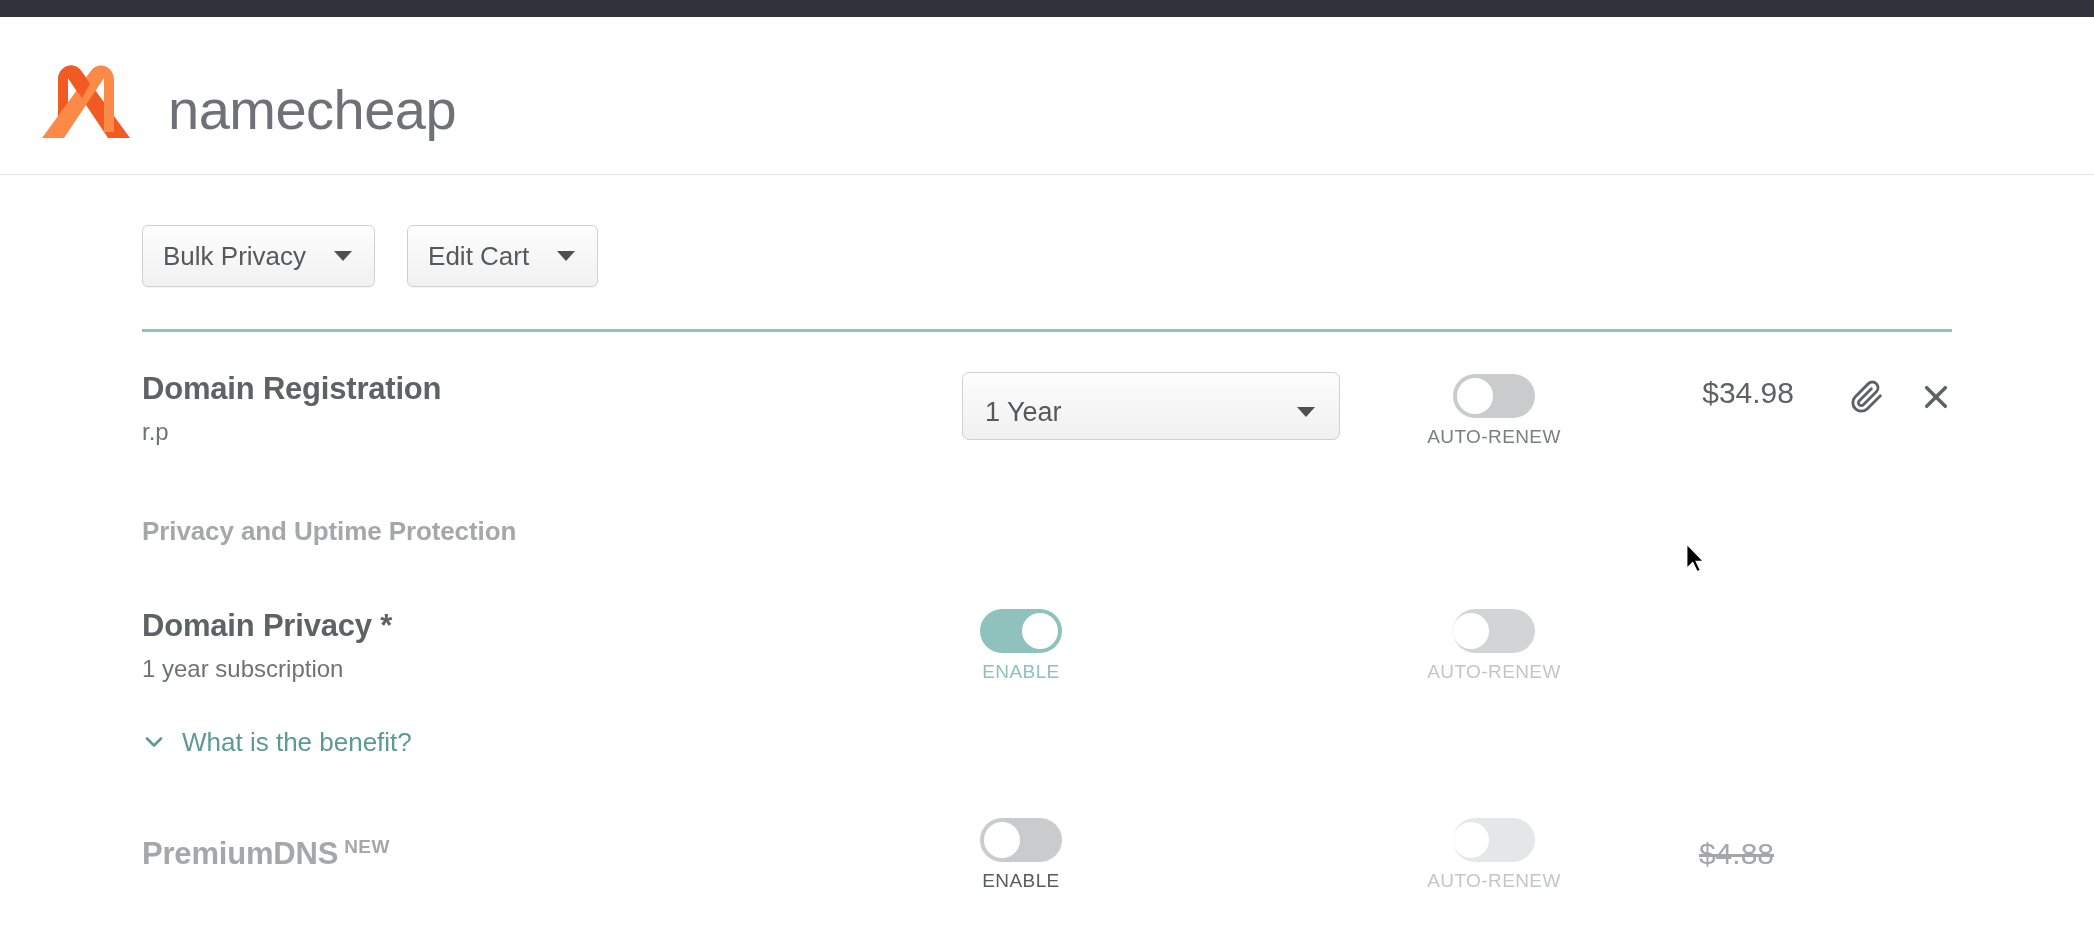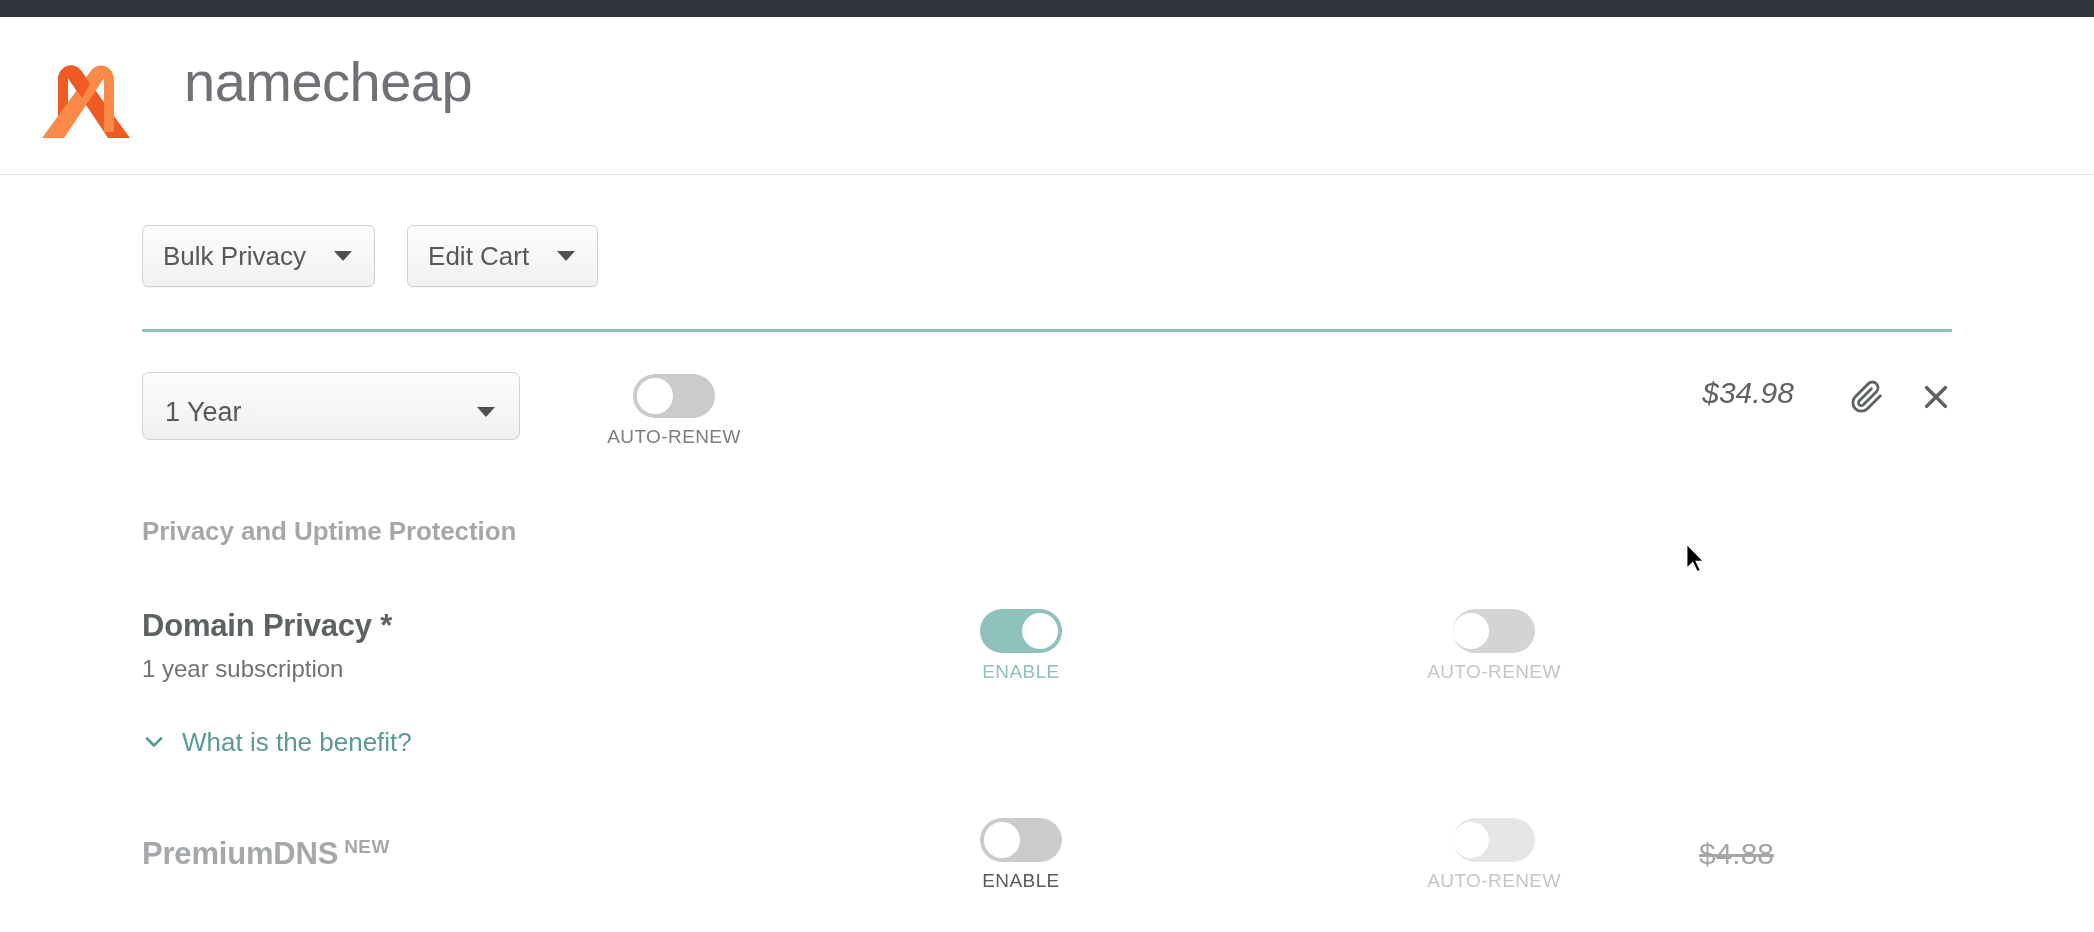--- a/index.html
+++ b/index.html
@@ -26,22 +26,22 @@
   .header {
     height: 158px;
     border-bottom: 1px solid #e2e4e6;
     box-sizing: border-box;
     display: flex;
     align-items: center;
     padding-left: 34px;
   }
   .logo-wrap {
     display: flex;
-    align-items: flex-start;
-    gap: 32px;
+    align-items: flex-end;
+    gap: 16px;
   }
   .logo-mark {
     width: 118px;
     height: 84px;
     display: block;
   }
   .logo-text {
     font-size: 56px;
     color: #6e7276;
     font-weight: 400;
@@ -269,38 +269,42 @@
     <div class="btn">
       <span class="btn-label">Edit Cart</span>
       <span class="caret"></span>
     </div>
   </div>
 
   <div class="teal-divider"></div>
 
   <div class="row" style="margin-top:40px;">
 
+    <div class="col-name">
+      <div class="item-title">Domain Registration</div>
+      <div class="item-sub">r.p</div>
+    </div>
 
     <div class="col-term">
       <div class="select">
         <span class="select-label">1 Year</span>
         <span class="caret"></span>
       </div>
     </div>
 
     <div class="col-renew" style="display:flex;justify-content:center;padding-top:2px;">
       <div class="toggle-group">
         <div class="toggle off">
           <div class="knob"></div>
         </div>
         <div class="toggle-label">AUTO-RENEW</div>
       </div>
     </div>
 
-    <div class="col-price" style="display:flex;align-items:flex-start;justify-content:flex-end;padding-top:4px;font-style:italic;">
+    <div class="col-price" style="display:flex;align-items:flex-start;justify-content:flex-end;padding-top:4px;">
       <div class="price">$34.98</div>
       <div class="row-icons">
         <svg class="icon-btn" width="34" height="34" viewBox="0 0 24 24" fill="none" stroke="#5d6265" stroke-width="2" stroke-linecap="round" stroke-linejoin="round">
           <path d="M21.44 11.05l-9.19 9.19a6 6 0 0 1-8.49-8.49l9.19-9.19a4 4 0 0 1 5.66 5.66l-9.2 9.19a2 2 0 0 1-2.83-2.83l8.49-8.48"></path>
         </svg>
         <svg class="icon-btn" width="32" height="32" viewBox="0 0 24 24" fill="none" stroke="#5d6265" stroke-width="2.6" stroke-linecap="round">
           <line x1="5" y1="5" x2="19" y2="19"></line>
           <line x1="19" y1="5" x2="5" y2="19"></line>
         </svg>
       </div>

